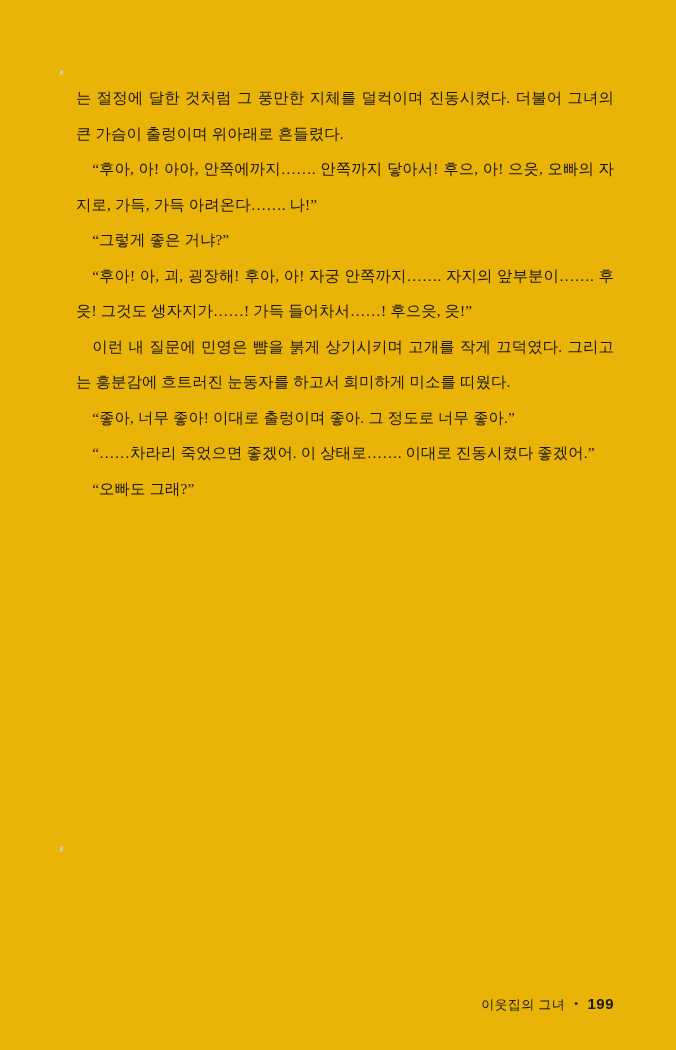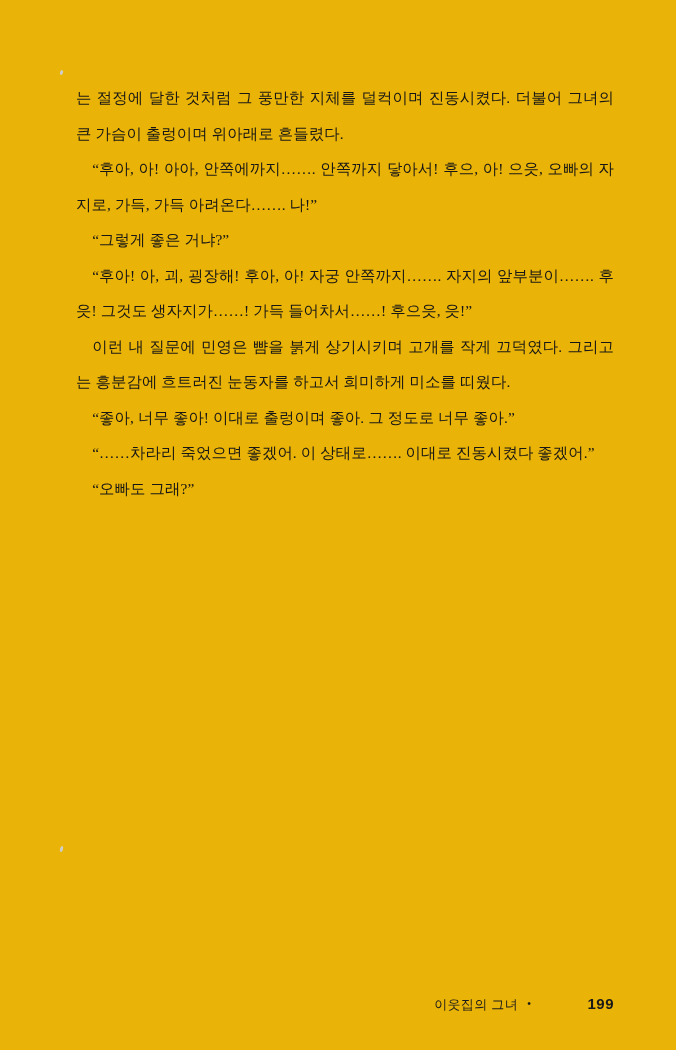--- a/index.html
+++ b/index.html
@@ -59,21 +59,20 @@
     margin: 0 9px;
     font-size: 12px;
     position: relative;
     top: -1px;
   }
   .footer .page-number {
     font-family: "Liberation Sans", "DejaVu Sans", sans-serif;
     font-size: 15px;
     font-weight: 600;
     letter-spacing: 0.5px;
-    margin-left: 47px;
   }
   .speck {
     position: absolute;
     background: #cfcdc8;
     border-radius: 50%;
   }
   .speck.a { left: 60px; top: 70px; width: 3px; height: 5px; transform: rotate(20deg); }
   .speck.b { left: 60px; top: 846px; width: 3px; height: 6px; transform: rotate(15deg); }
 </style>
 </head>

